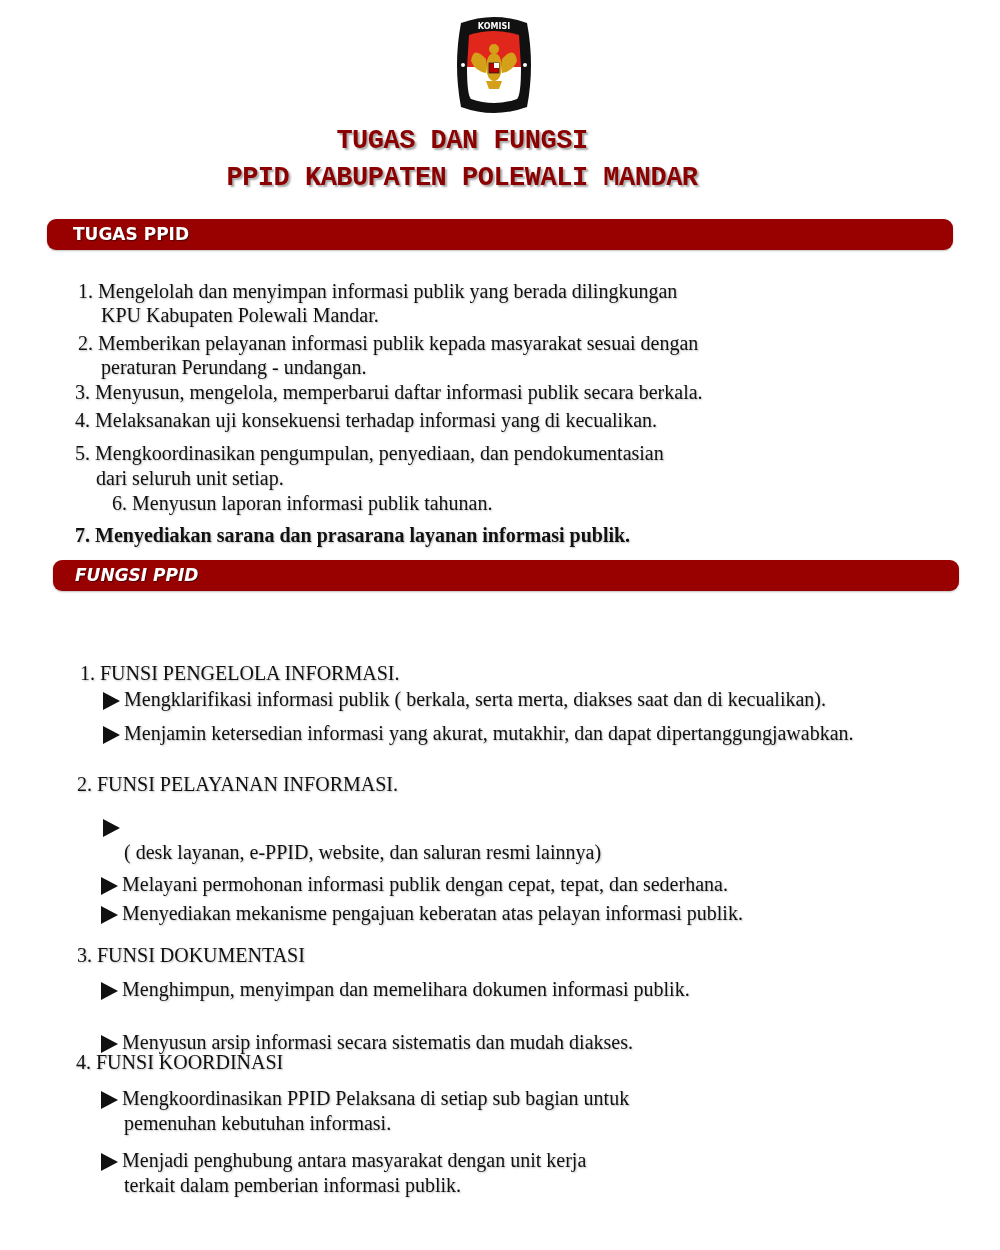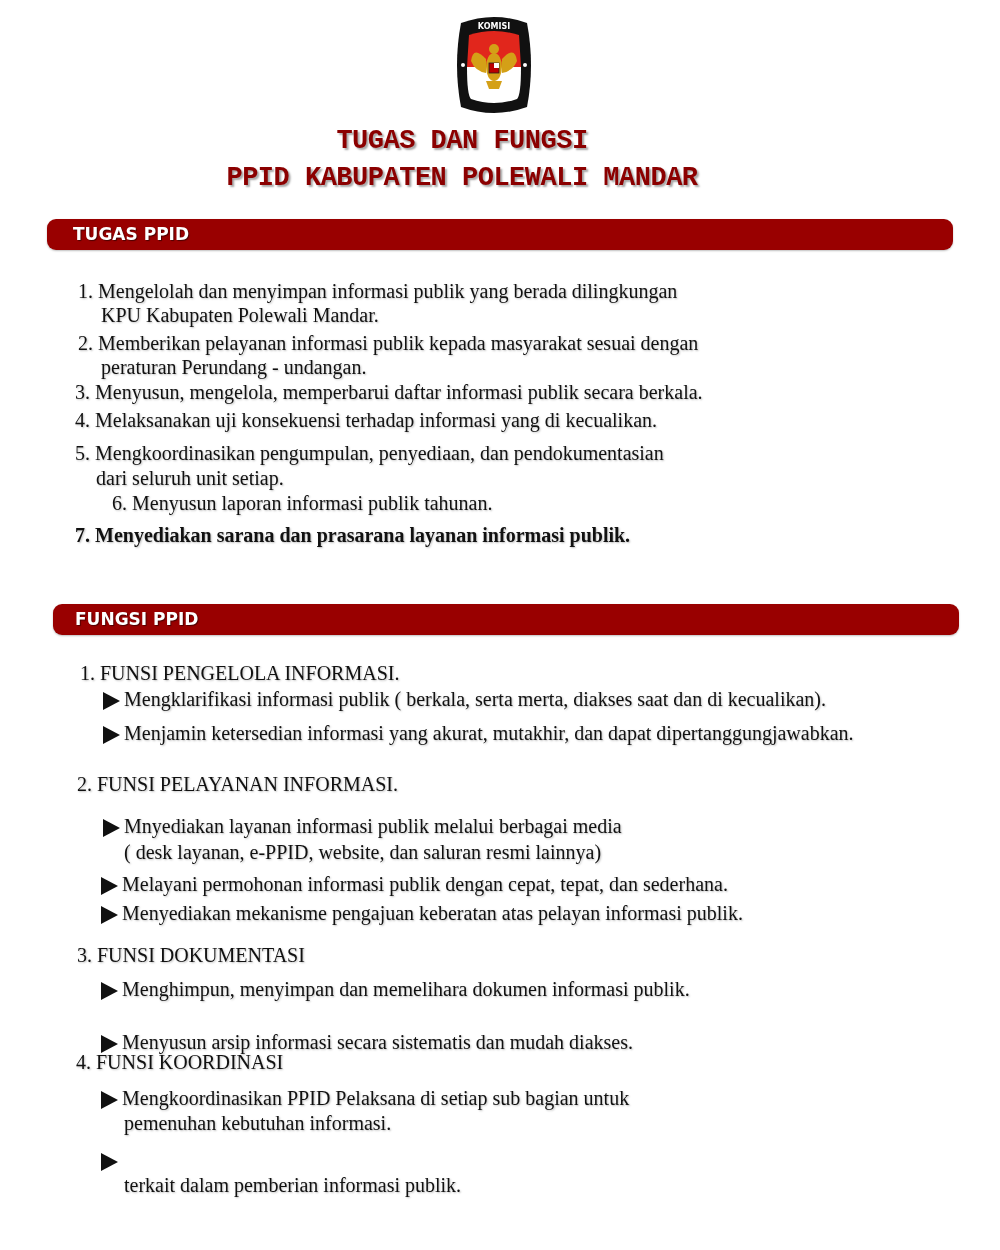--- a/index.html
+++ b/index.html
@@ -4,21 +4,21 @@
 <style>
   html, body { margin: 0; padding: 0; background: #ffffff; }
   body { width: 1000px; height: 1250px; position: relative; overflow: hidden; font-family: "Liberation Serif", serif; color: #111; }
   .logo { position: absolute; left: 451px; top: 15px; width: 86px; height: 100px; }
   .title { position: absolute; left: 0; width: 924px; text-align: center; font-family: Liberation Mono, monospace; font-weight: bold; color: #8b0000; text-shadow: 2px 2px 2px rgba(0,0,0,0.35); letter-spacing: -0.5px; }
   .title1 { top: 126px; font-size: 27px; }
   .title2 { top: 163px; font-size: 27px; }
   .band { position: absolute; height: 31px; background: #990000; border-radius: 9px; box-shadow: 0 1px 2px rgba(0,0,0,0.25); }
   .band span { position: absolute; left: 26px; top: 5px; color: #fff; font-family: "DejaVu Sans", sans-serif; font-weight: bold; font-size: 17px; text-shadow: 1px 1px 1px rgba(0,0,0,0.5); }
   .band1 { left: 47px; top: 219px; width: 906px; }
-  .band2 { left: 53px; top: 604px; width: 906px; }
+  .band2 { left: 53px; top: 560px; width: 906px; font-style: italic; }
   .band2 span { left: 22px; }
   .line { position: absolute; font-size: 20px; line-height: 24px; white-space: nowrap; text-shadow: 1px 1px 2px rgba(0,0,0,0.25); }
   .arrow { display: inline-block; width: 0; height: 0; border-top: 9px solid transparent; border-bottom: 9px solid transparent; border-left: 17px solid #111; vertical-align: -4px; margin-right: 4px; }
 </style>
 </head>
 <body>
 
 <div class="logo">
   <svg width="86" height="100" viewBox="0 0 86 100">
     <path d="M10 8 Q43 -4 76 8 Q84 50 76 92 Q43 104 10 92 Q2 50 10 8 Z" fill="#111"></path>
@@ -59,26 +59,26 @@
 
 <div class="band band2">
   <span>FUNGSI PPID</span>
 </div>
 
 <div class="line" style="left:80px; top:661px;">1. FUNSI PENGELOLA INFORMASI.</div>
 <div class="line" style="left:103px; top:687px;"><span class="arrow"></span><span>Mengklarifikasi informasi publik ( berkala, serta merta, diakses saat dan di kecualikan).</span></div>
 <div class="line" style="left:103px; top:721px;"><span class="arrow"></span><span>Menjamin ketersedian informasi yang akurat, mutakhir, dan dapat dipertanggungjawabkan.</span></div>
 
 <div class="line" style="left:77px; top:772px;">2. FUNSI PELAYANAN INFORMASI.</div>
-<div class="line" style="left:103px; top:814px;"><span class="arrow"></span><span>Mnyediakan layanan informasi publik melalui berbagai media</span></div>
+<div class="line" style="left:103px; top:814px;"><span class="arrow"></span></div>
 <div class="line" style="left:124px; top:840px;">( desk layanan, e-PPID, website, dan saluran resmi lainnya)</div>
 <div class="line" style="left:101px; top:872px;"><span class="arrow"></span><span>Melayani permohonan informasi publik dengan cepat, tepat, dan sederhana.</span></div>
 <div class="line" style="left:101px; top:901px;"><span class="arrow"></span><span>Menyediakan mekanisme pengajuan keberatan atas pelayan informasi publik.</span></div>
 
 <div class="line" style="left:77px; top:943px;">3. FUNSI DOKUMENTASI</div>
 <div class="line" style="left:101px; top:977px;"><span class="arrow"></span><span>Menghimpun, menyimpan dan memelihara dokumen informasi publik.</span></div>
 <div class="line" style="left:101px; top:1006px;margin-top:24px;"><span class="arrow"></span><span>Menyusun arsip informasi secara sistematis dan mudah diakses.</span></div>
 
 <div class="line" style="left:76px; top:1050px;">4. FUNSI KOORDINASI</div>
 <div class="line" style="left:101px; top:1086px;"><span class="arrow"></span><span>Mengkoordinasikan PPID Pelaksana di setiap sub bagian untuk</span></div>
 <div class="line" style="left:124px; top:1111px;">pemenuhan kebutuhan informasi.</div>
-<div class="line" style="left:101px; top:1148px;"><span class="arrow"></span></div>
+<div class="line" style="left:101px; top:1148px;"><span class="arrow"></span><span>Menjadi penghubung antara masyarakat  dengan unit kerja</span></div>
 <div class="line" style="left:124px; top:1173px;">terkait dalam pemberian informasi publik.</div>
 
 </body></html>

